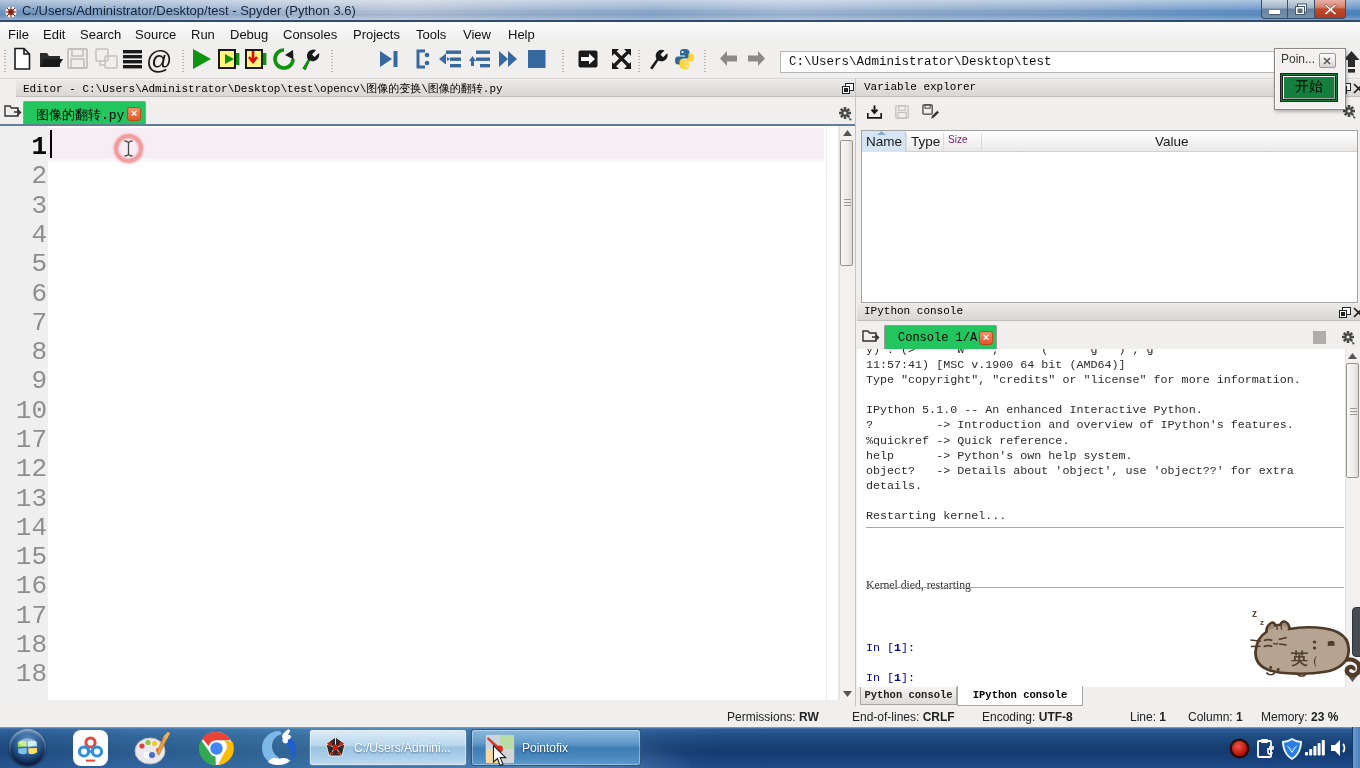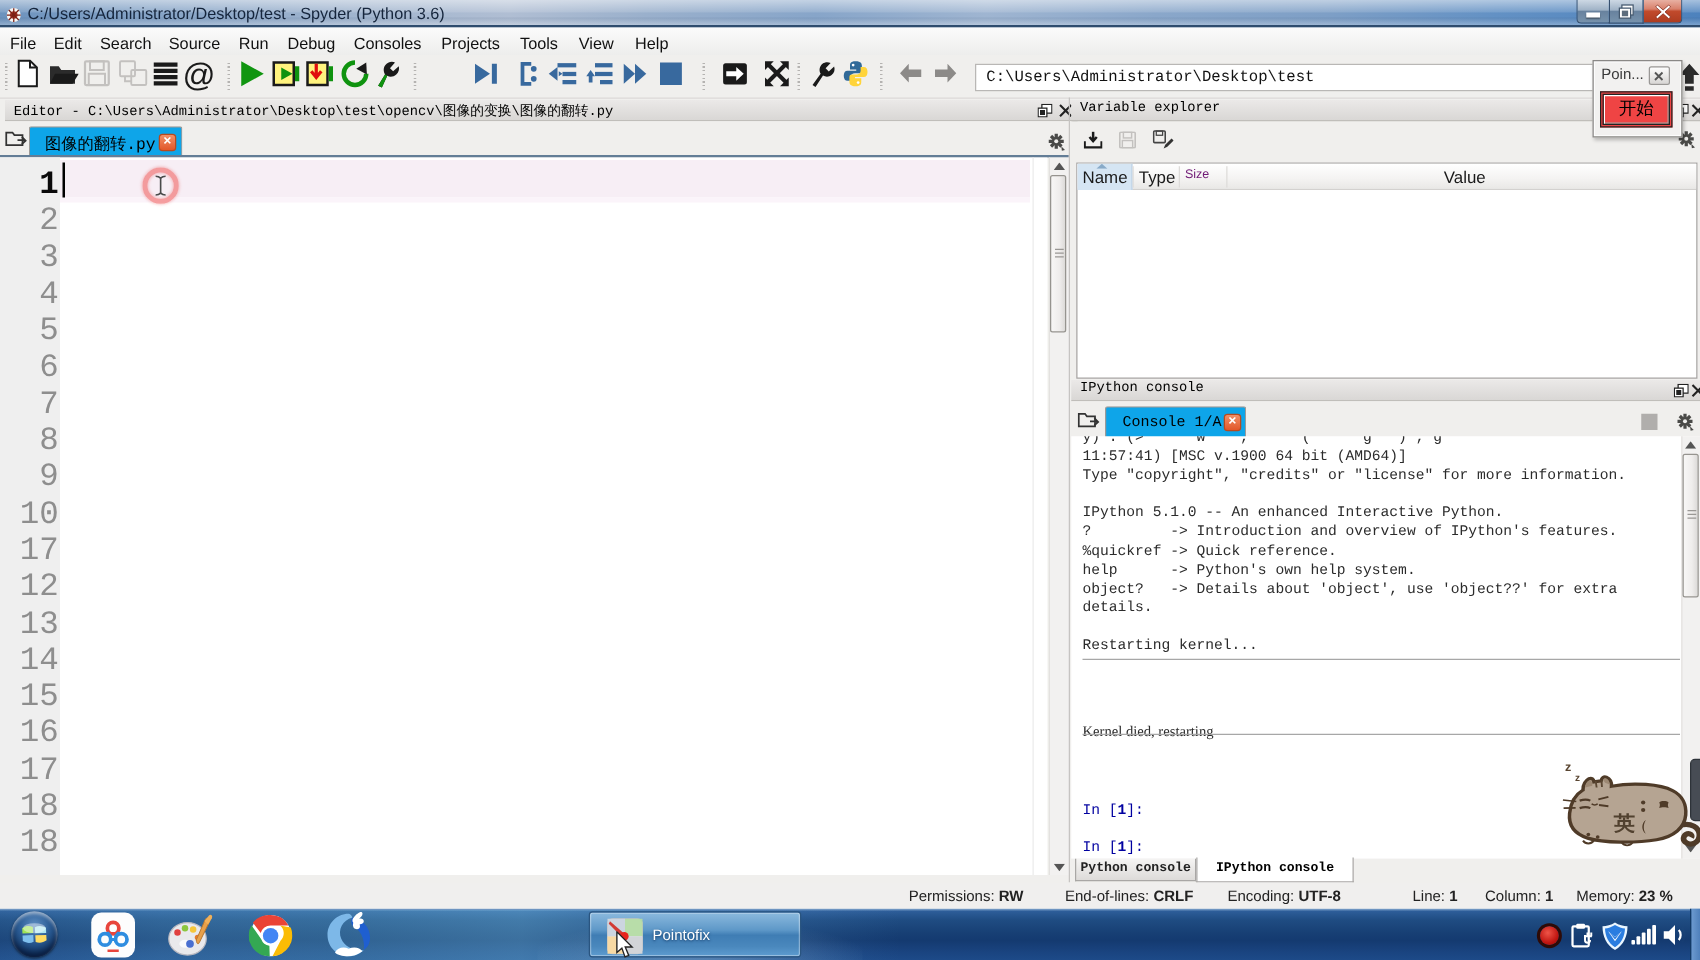--- a/index.html
+++ b/index.html
@@ -13,21 +13,21 @@
 #titleline{left:0;top:20px;width:1360px;height:2px;background:#2e4c6e;}
 #titletext{left:22px;top:3px;font-size:13px;color:#15253c;z-index:3;}
 #menubar{left:0;top:22px;width:1360px;height:22px;background:linear-gradient(180deg,#fbfbfb,#ededec);font-size:13px;color:#111;}
 #menubar span{position:absolute;top:5px;}
 #toolbar{left:0;top:44px;width:1360px;height:34px;background:#f0efed;border-bottom:1px solid #dbd9d7;}
 .tbi{position:absolute;top:47px;}
 .vsep{position:absolute;top:50px;width:2px;height:22px;
  background-image:repeating-linear-gradient(180deg,#b5b3b1 0 1px,transparent 1px 3px);}
 .phead{height:17px;background:linear-gradient(180deg,#ebe9e8,#d9d7d5);border-bottom:1px solid #c0beba;box-sizing:border-box;font-family:"Liberation Mono",monospace;font-size:11px;color:#000;}
 .ptext{position:absolute;left:7px;top:1px;white-space:pre;}
-.tab{position:absolute;background:#0ea5e9;border:1px solid #9c9a98;border-bottom:none;border-radius:2px 2px 0 0;box-sizing:border-box;font-family:"Liberation Mono",monospace;font-size:13px;color:#000;}
+.tab{position:absolute;background:#22c55e;border:1px solid #9c9a98;border-bottom:none;border-radius:2px 2px 0 0;box-sizing:border-box;font-family:"Liberation Mono",monospace;font-size:13px;color:#000;}
 .closebox{position:absolute;width:14px;height:14px;border-radius:3px;background:linear-gradient(180deg,#f29067,#e2572a);border:1px solid #b84a1e;box-sizing:border-box;color:#fff;font-size:11px;font-weight:bold;text-align:center;line-height:12px;}
 .sbtrack{position:absolute;background:#f2f1f0;}
 .sbthumb{position:absolute;left:1px;width:13px;background:linear-gradient(90deg,#f8f7f6,#efedec 60%,#dcdad8);border:1px solid #96948f;border-radius:2px;box-sizing:border-box;}
 .grip{position:absolute;left:3px;width:7px;height:1px;background:#9a9895;}
 .lnum{position:absolute;width:46px;text-align:right;font-family:"Liberation Mono",monospace;font-size:26px;color:#8e8e8e;line-height:29px;}
 #constext{font-family:"Liberation Mono",monospace;font-size:11.7px;color:#2b2b2b;line-height:15.1px;white-space:pre;}
 .chr{position:absolute;left:866px;height:1px;background:#a7a7a7;width:478px;}
 .cin{position:absolute;left:866px;font-family:"Liberation Mono",monospace;font-size:11.7px;color:#0000a0;white-space:pre;}
 #statusbar{left:0;top:706px;width:1360px;height:21px;background:#f0efee;font-size:12px;color:#222;}
 .stat{position:absolute;top:4px;white-space:pre;}
@@ -209,21 +209,21 @@
     </svg>
 <svg class="abs tbi" style="left:746px;top:50px" width="21" height="17" viewBox="0 0 21 17">
       <path d="M12 1 L19 8.5 L12 16 L12 11.5 L2 11.5 L2 5.5 L12 5.5 Z" fill="#8c8a88"></path>
     </svg>
 <div class="abs" style="left:780px;top:51px;width:552px;height:22px;background:#fff;border:1px solid #b9b7b5;box-sizing:border-box;font-family:'Liberation Mono',monospace;font-size:12.5px;color:#111;line-height:20px;padding-left:8px;white-space:pre;">C:\Users\Administrator\Desktop\test</div>
 <svg class="abs tbi" style="left:1343px;top:50px" width="17" height="24" viewBox="0 0 17 24">
       <path d="M8.5 1 L16.5 10 L12 10 L12 17 L5 17 L5 10 L0.5 10 Z" fill="#2b2b2b"></path>
       <rect x="5" y="19" width="7" height="3.6" fill="#2b2b2b"></rect>
     </svg>
 
-<div class="abs phead" style="left:4px;top:80px;width:858px;">
+<div class="abs phead" style="left:16px;top:80px;width:858px;">
  <span class="ptext">Editor - C:\Users\Administrator\Desktop\test\opencv\图像的变换\图像的翻转.py</span>
  <svg style="position:absolute;left:826px;top:3px" width="12" height="11" viewBox="0 0 12 11">
         <rect x="3.5" y="0.5" width="8" height="7" fill="#fff" stroke="#222"></rect>
         <rect x="0.5" y="3.5" width="7" height="7" fill="#fff" stroke="#222"></rect>
         <rect x="2" y="5" width="4" height="4" fill="#222"></rect>
       </svg>
  <svg style="position:absolute;left:843px;top:3px" width="11" height="11" viewBox="0 0 11 11">
         <path d="M1 1 L10 10 M10 1 L1 10" stroke="#222" stroke-width="1.7"></path>
       </svg>
 </div>
@@ -508,20 +508,39 @@
     </svg>
 
 <svg class="abs" style="left:260px;top:728px" width="38" height="39" viewBox="0 0 38 39">
       <path d="M19 3 C 9 3 2 11 2 20 C 2 30 10 37 19 37 C 24 37 28 35 31 32 C 24 33 16 30 13 23 C 10 16 14 8 22 6 C 21 4 20 3 19 3 Z" fill="#7db8e8"></path>
       <path d="M22 6 C 30 7 36 14 36 22 C 36 27 34 30 31 32 C 32 26 30 18 24 14 C 21 12 20 9 22 6 Z" fill="#1f5fd0"></path>
       <path d="M8 34 C 10 30 15 29 19 31 C 23 29 28 30 30 33 C 26 36 22 37 18 37 C 14 37 10 36 8 34 Z" fill="#fff"></path>
       <path d="M26 3 C 28 1 30 1 30 3 C 30 4.5 28.5 6 27 7 C 29 6.5 31 7 31 9 C 31 11 28 12 25 11.5 C 22 11 21 8 23 6 C 24 4.5 25 3.5 26 3 Z" fill="#fff"></path>
       <path d="M23 10 C 25 9 28 10 28 13 C 28 15 26 16 24 15 C 22 14 22 11 23 10 Z" fill="#fff"></path>
     </svg>
 
+<div class="taskbtn" style="left:309px;width:158px;background:linear-gradient(180deg,#dcecf7 0%,#bcd9ee 42%,#9dc4e2 50%,#a9cde9 75%,#c2dcf0 100%);border-color:#5580a8;">
+ <svg style="position:absolute;left:14px;top:6px" width="23" height="23" viewBox="0 0 23 23">
+        <path d="M11.5 1 L21 8 L18 20 L5 20 L2 8 Z" fill="#2b2b2b"></path>
+        <g stroke="#e8e4e0" stroke-width="1">
+          <path d="M11.5 1 L21 8 L18 20 L5 20 L2 8 Z" fill="none"></path>
+          <line x1="11.5" y1="1" x2="11.5" y2="11.5"></line>
+          <line x1="21" y1="8" x2="11.5" y2="11.5"></line>
+          <line x1="18" y1="20" x2="11.5" y2="11.5"></line>
+          <line x1="5" y1="20" x2="11.5" y2="11.5"></line>
+          <line x1="2" y1="8" x2="11.5" y2="11.5"></line>
+        </g>
+        <circle cx="11.5" cy="11.5" r="3" fill="#cc1f10"></circle>
+        <circle cx="6" cy="8" r="2" fill="#cc1f10"></circle>
+        <circle cx="17" cy="8" r="2" fill="#cc1f10"></circle>
+        <circle cx="8" cy="17" r="1.6" fill="#cc1f10"></circle>
+        <circle cx="15" cy="17" r="1.6" fill="#cc1f10"></circle>
+      </svg>
+ <span style="position:absolute;left:44px;top:11px;text-shadow:0 1px 2px rgba(40,80,130,0.8);">C:/Users/Admini...</span>
+</div>
 <div class="taskbtn" style="left:471px;width:170px;background:linear-gradient(180deg,#8cbade 0%,#5e98c8 40%,#3f7db4 52%,#4a88bd 78%,#5e9cd0 100%);border-color:#2a5580;">
  <svg style="position:absolute;left:13px;top:4px" width="30" height="30" viewBox="0 0 30 30">
         <rect x="1" y="1" width="28" height="28" rx="4" fill="#e8e8ea" stroke="#b8bcc2" stroke-width="0.8"></rect>
         <path d="M15 1 L29 1 L29 15 L15 15 Z" fill="#b2dca2" opacity="0.9"></path>
         <path d="M1 15 L15 15 L15 29 L1 29 Z" fill="#f7d9a4"></path>
         <path d="M15 15 L29 15 L29 29 L15 29 Z" fill="#d2d4d8"></path>
         <path d="M1 1 L15 1 L15 15 L1 15 Z" fill="#ccd5e0"></path>
         <path d="M3 3 L14.5 13 L12.5 15.5 L2 5 Z" fill="#d23a34"></path>
         <circle cx="14.5" cy="15" r="3.4" fill="#e8251c"></circle>
       </svg>
@@ -561,18 +580,18 @@
 
 <div class="abs" style="left:1352px;top:727px;width:8px;height:41px;background:linear-gradient(90deg,#6d9bd0,#4a7cb8);border-left:1px solid #123a66;"></div>
 
 <div class="abs" style="left:1274px;top:48px;width:70px;height:60px;background:#f2f1f0;border:1px solid #8a8886;box-shadow:inset 0 0 0 1px #fcfcfc, 1px 2px 3px rgba(0,0,0,0.25);z-index:10;">
  <div style="position:absolute;left:6px;top:3px;font-size:12px;color:#3a3a3a;">Poin...</div>
  <div style="position:absolute;left:44px;top:4px;width:17px;height:15px;border:1px solid #9a9896;border-radius:2px;background:linear-gradient(180deg,#fdfdfd,#d8d6d4);box-sizing:border-box;">
   <svg style="position:absolute;left:3px;top:3px" width="8" height="8" viewBox="0 0 8 8">
           <path d="M1 1 L7 7 M7 1 L1 7" stroke="#555" stroke-width="1.5"></path>
         </svg>
  </div>
- <div style="position:absolute;left:5px;top:24px;width:58px;height:29px;border:1px solid #222;background:#ef4444;box-sizing:border-box;">
+ <div style="position:absolute;left:5px;top:24px;width:58px;height:29px;border:1px solid #222;background:#15803d;box-sizing:border-box;">
   <div style="position:absolute;left:1px;top:1px;right:1px;bottom:1px;border:1px solid #222;box-shadow:inset 1px 1px 0 #fff, inset -1px -1px 0 #a8a6a4;"></div>
   <div style="position:absolute;left:0;top:4px;width:100%;text-align:center;font-size:14px;color:#000;">开始</div>
  </div>
 </div>
 </div>
 
 </body></html>

